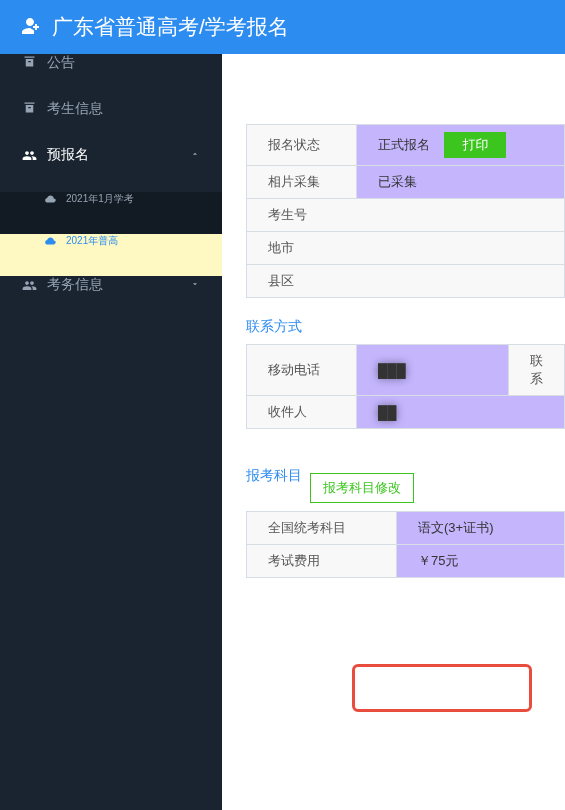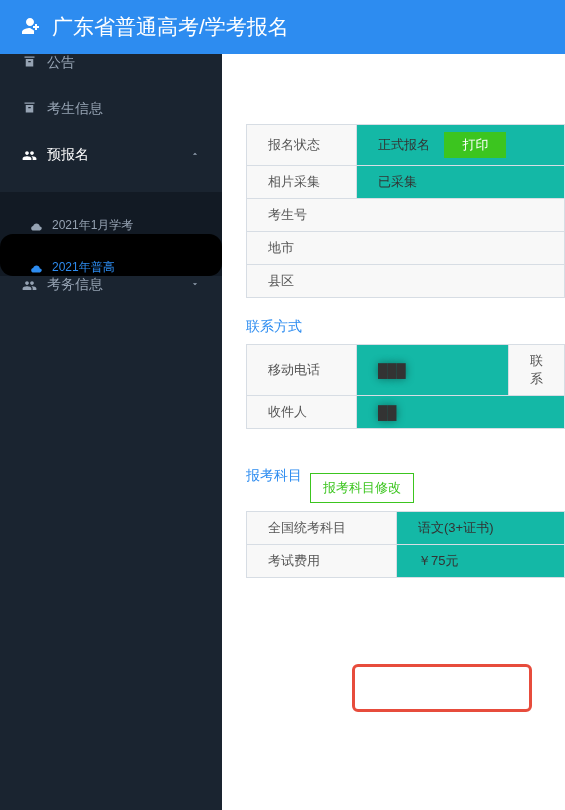--- a/index.html
+++ b/index.html
@@ -15,35 +15,35 @@
     .sidebar-item { height: 46px; display: flex; align-items: flex-start; padding: 0 22px; cursor: pointer; font-size: 14px; }
     .sidebar-item .icon { margin-right: 10px; display: flex; align-items: center; }
     .sidebar-item .icon svg { width: 15px; height: 15px; fill: #96a3b3; }
     .sidebar-item.has-chevron { justify-content: space-between; }
     .sidebar-item .left { display: flex; align-items: center; }
     .chevron svg { width: 10px; height: 10px; fill: #96a3b3; }
     .sidebar-item.white { color: #fff; }
     .sidebar-item.white .icon svg { fill: #fff; }
     
     .submenu { background: #121a24; }
-    .submenu .sidebar-subitem { height: 42px; display: flex; align-items: flex-end; padding: 0 22px 0 30px; cursor: pointer; color: #96a3b3; font-size: 12px; }
+    .submenu .sidebar-subitem { height: 42px; display: flex; align-items: flex-start; padding: 0 22px 0 44px; cursor: pointer; color: #96a3b3; font-size: 10px; }
     .submenu .sidebar-subitem .icon { margin-right: 8px; display: flex; }
     .submenu .sidebar-subitem .icon svg { width: 14px; height: 14px; fill: #96a3b3; }
-    .submenu .sidebar-subitem.active { background: #000000; color: #2d8cf0; border-radius: 13px; }
+    .submenu .sidebar-subitem.active { background: #fef9c3; color: #2d8cf0; }
     .submenu .sidebar-subitem.active .icon svg { fill: #2d8cf0; }
     
     .main { flex: 1; background: #fff; padding: 0 0 0 24px; overflow: hidden; position: relative; }
     
     .section { margin-top: 20px; }
     .section-title { color: #2d8cf0; font-size: 14px; margin-bottom: 8px; display: flex; align-items: center; gap: 8px; }
     
     table { border-collapse: collapse; width: 100%; }
     table.info-table td, table.info-table th { border: 1px solid #d7dde4; padding: 7px 21px; font-size: 13px; color: #333; text-align: left; font-weight: normal; }
     table.info-table th { background: #f8f8f8; width: 110px; color: #555; }
-    table.info-table td.val-cell { background: #14b8a6; }
+    table.info-table td.val-cell { background: #c4b5fd; }
     
     .btn-green { background: #3cc51f; color: #fff; border: none; padding: 4px 18px; font-size: 13px; cursor: pointer; }
     .btn-outline-green { background: #fff; border: 1px solid #3cc51f; color: #3cc51f; padding: 5px 12px; font-size: 13px; cursor: pointer; margin-top: 24px; }
     
     .first-block { margin-top: 70px; }
     
     .highlight-box { position: absolute; border: 3px solid #e74c3c; border-radius: 6px; left: 130px; top: 610px; width: 180px; height: 48px; pointer-events: none; }
     
     .blur { color: transparent; text-shadow: 0 0 8px rgba(0,0,0,0.4); user-select: none; }
   </style>

